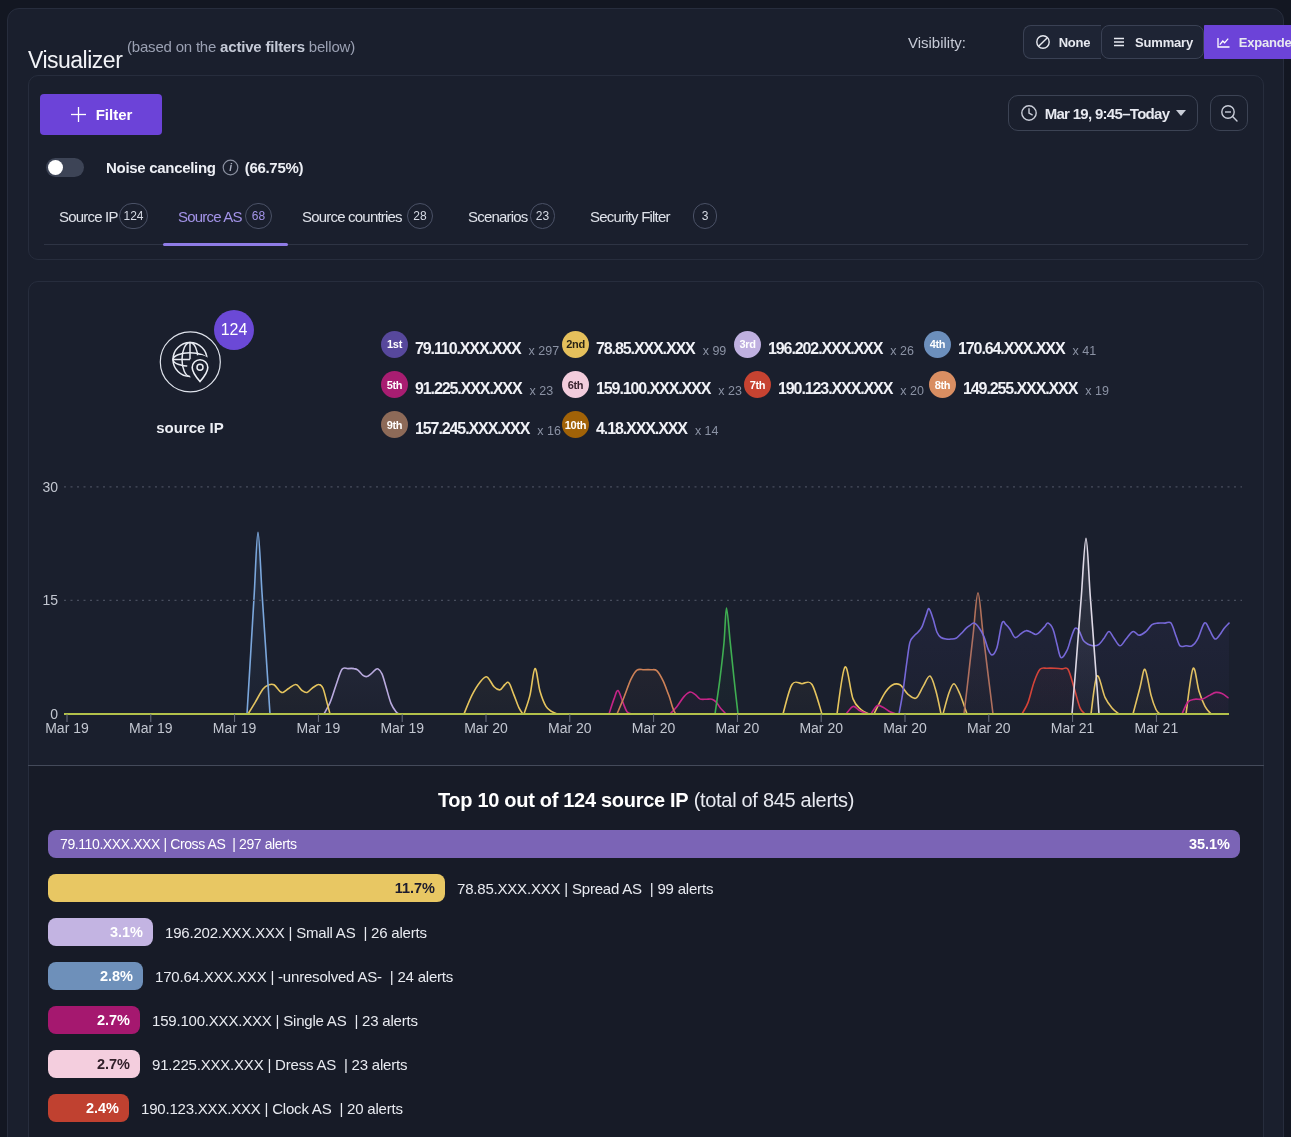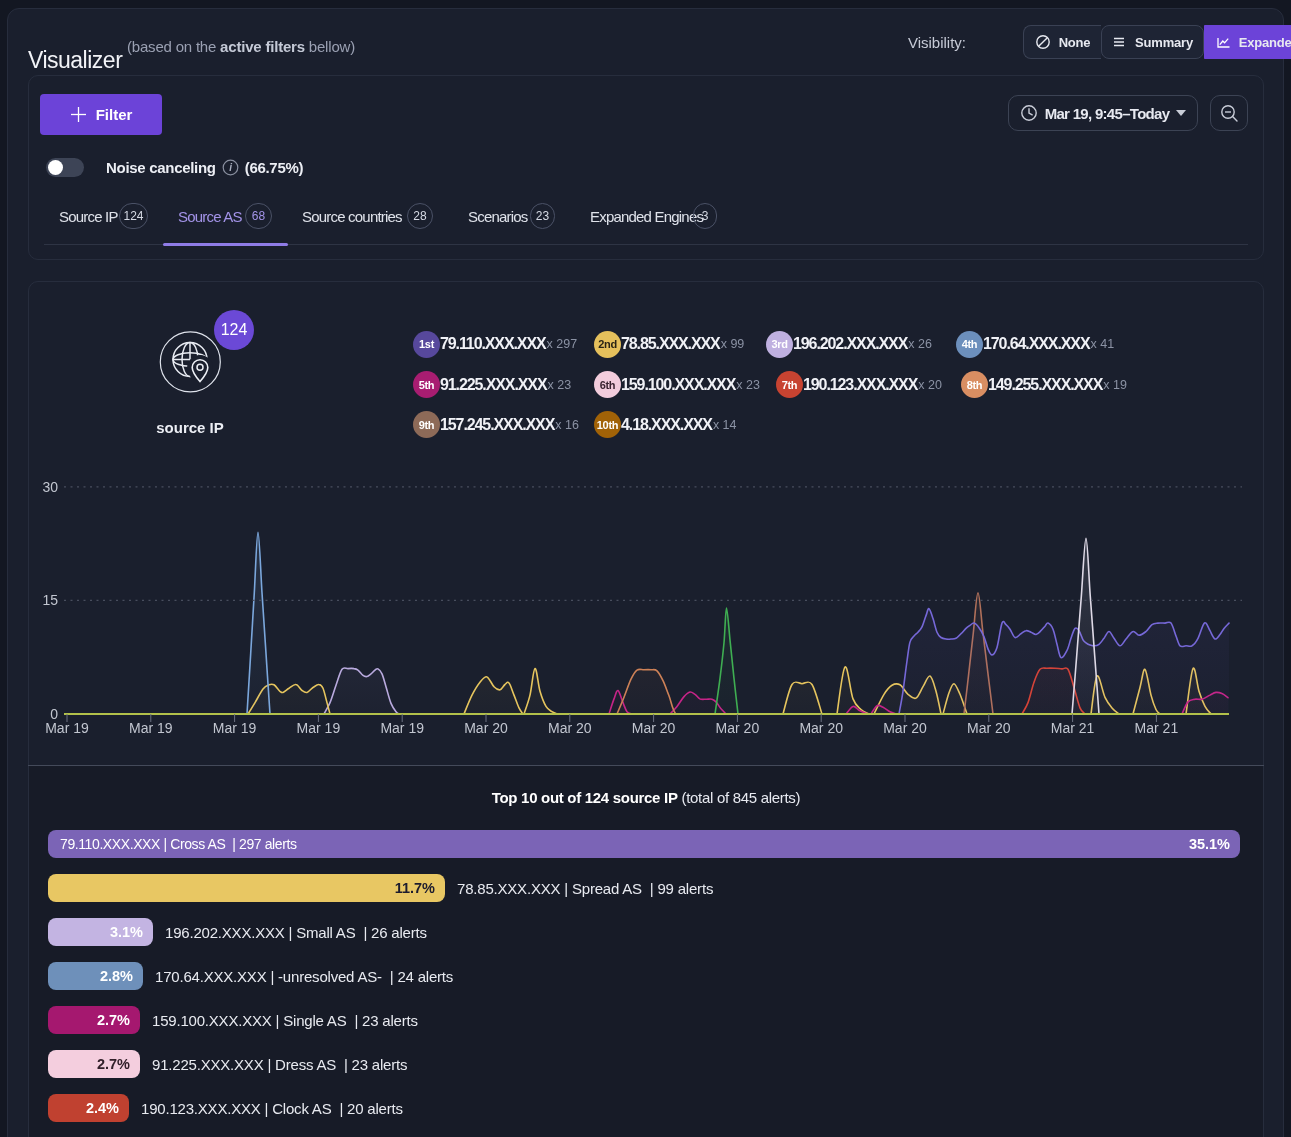--- a/index.html
+++ b/index.html
@@ -23,26 +23,26 @@
 #toggle .knob { left:2px; top:2px; width:15px; height:15px; background:#fff; border-radius:50%; }
 #noisetext { left:106px; top:159px; font-size:15px; font-weight:700; letter-spacing:-0.3px; color:#eceef4; display:flex; align-items:center; gap:6px; }
 .tabline { left:44px; top:244px; width:1204px; height:1px; background:#2e3444; }
 .tabunder { left:163px; top:243px; width:125px; height:3px; background:#8f7ce6; border-radius:2px; }
 .tabtext { font-size:15px; letter-spacing:-0.8px; color:#dfe2ea; top:208px; }
 .tabbadge { border:1px solid #4a5166; border-radius:999px; height:26px; top:202.5px; display:flex; align-items:center; justify-content:center; font-size:12px; color:#d6dae4; }
 #chartpanel { left:28px; top:281px; width:1236px; height:1200px; border:1px solid #272d3d; border-radius:10px; }
 #badge124 { left:214px; top:310px; width:40px; height:40px; border-radius:50%; background:#6b49d6; color:#fff; font-size:16px; display:flex; align-items:center; justify-content:center; }
 #srcip { left:130px; top:419px; width:120px; text-align:center; font-size:15px; font-weight:700; color:#eceef4; }
 .leg-circle { width:27px; height:27px; border-radius:50%; display:flex; align-items:center; justify-content:center; font-size:11px; font-weight:700; letter-spacing:-0.3px; flex:none; }
-.leg-item { display:flex; align-items:center; height:27px;margin-left:32px; }
+.leg-item { display:flex; align-items:flex-end; gap:7px; height:27px; }
 .leg-ip { font-size:16px; font-weight:700; color:#f0f1f6; letter-spacing:-1.1px; }
 .leg-x { font-size:12.5px; color:#8b92a4; padding-left:1px; }
 #darksec { left:29px; top:766px; width:1234px; height:371px; background:#171b27; }
 #divider { left:28px; top:765px; width:1236px; height:1px; background:#444a5a; }
-#tophead { left:28px; top:789px; width:1236px; text-align:center; font-size:15px; letter-spacing:-0.3px; color:#e7e9f0; }
+#tophead { left:28px; top:789px; width:1236px; text-align:center; font-size:20px; letter-spacing:-0.3px; color:#e7e9f0; }
 #tophead b { color:#fff; }
 .bar { height:28px; border-radius:8px; position:absolute; left:48px; display:flex; align-items:center; }
 .bar .pct { position:absolute; right:10px; font-size:14.5px; font-weight:700; color:#fff; }
 .bar .intext { padding-left:12px; font-size:14px; letter-spacing:-0.4px; color:#fff; }
 .barlabel { position:absolute; font-size:15px; letter-spacing:-0.2px; color:#e8eaf0; height:28px; display:flex; align-items:center; }
 svg text { font-family:"Liberation Sans", sans-serif; }
 </style>
 </head>
 <body>
 <div id="container" class="abs"></div>
@@ -116,21 +116,21 @@
 <div class="tabtext abs" style="left:59px;">Source IP</div>
 <div class="tabbadge abs" style="left:119px; width:29px;">124</div>
 <div class="tabtext abs" style="left:178px; color:#a393e8;">Source AS</div>
 <div class="tabbadge abs" style="left:245px; width:27px;">
     <span style="color:#a393e8;">68</span>
   </div>
 <div class="tabtext abs" style="left:302px;">Source countries</div>
 <div class="tabbadge abs" style="left:407px; width:26px;">28</div>
 <div class="tabtext abs" style="left:468px;">Scenarios</div>
 <div class="tabbadge abs" style="left:530px; width:25px;">23</div>
-<div class="tabtext abs" style="left:590px;">Expanded Engines</div>
+<div class="tabtext abs" style="left:590px;">Security Filter</div>
 <div class="tabbadge abs" style="left:693px; width:24px;">3</div>
 
 <div id="chartpanel" class="abs"></div>
 <svg class="abs" style="left:158px; top:330px;" width="76" height="76" viewBox="0 0 76 76">
   <circle cx="32.3" cy="31.9" r="30" fill="none" stroke="#dfe3ec" stroke-width="1.2"></circle>
   <g fill="none" stroke="#e8ebf2" stroke-width="1.5">
     <circle cx="32" cy="29.5" r="17"></circle>
     <ellipse cx="32" cy="29.5" rx="8" ry="17"></ellipse>
     <line x1="32" y1="12.5" x2="32" y2="46.5"></line>
     <line x1="15" y1="29.5" x2="49" y2="29.5"></line>

